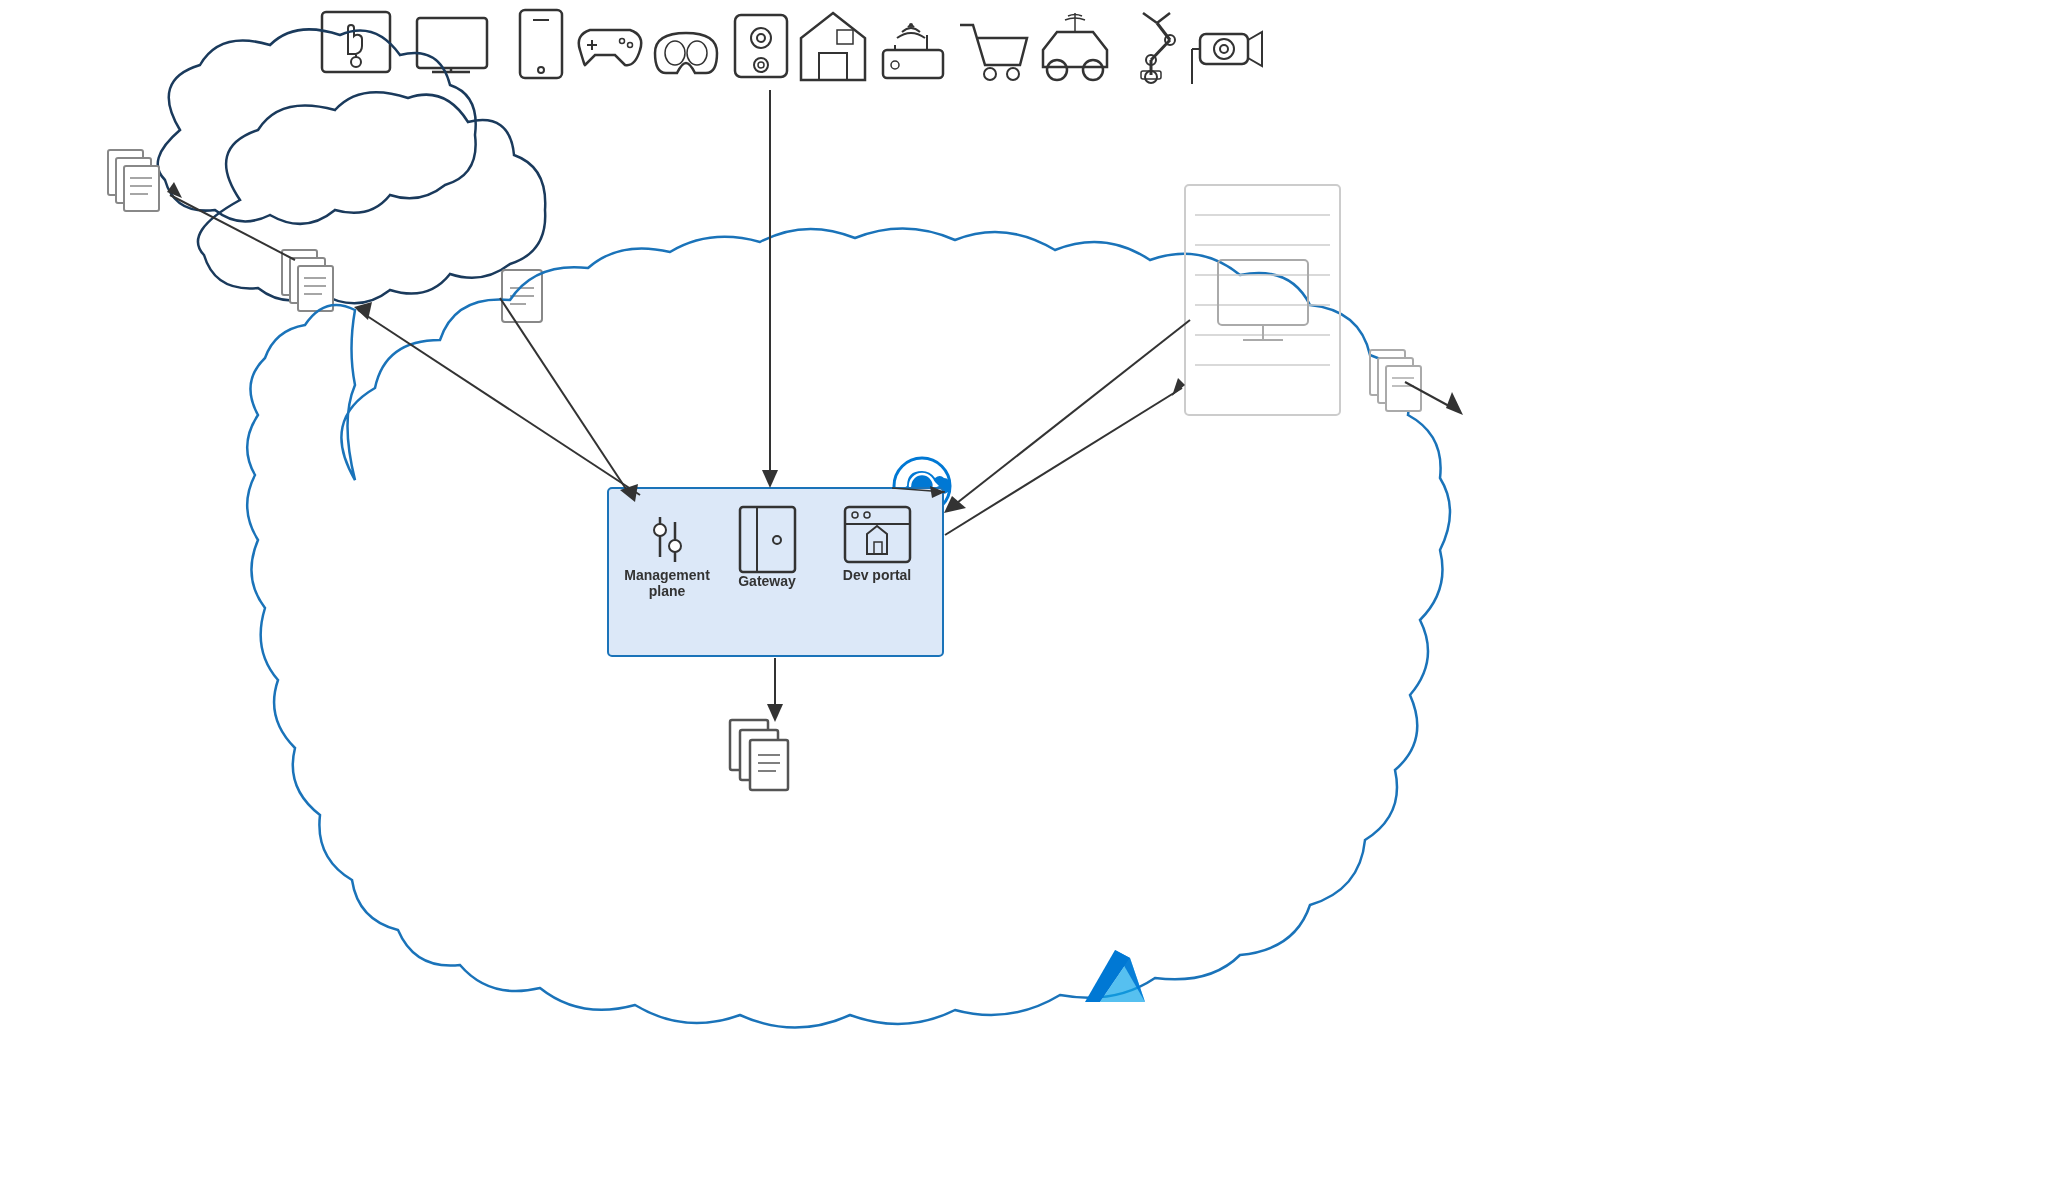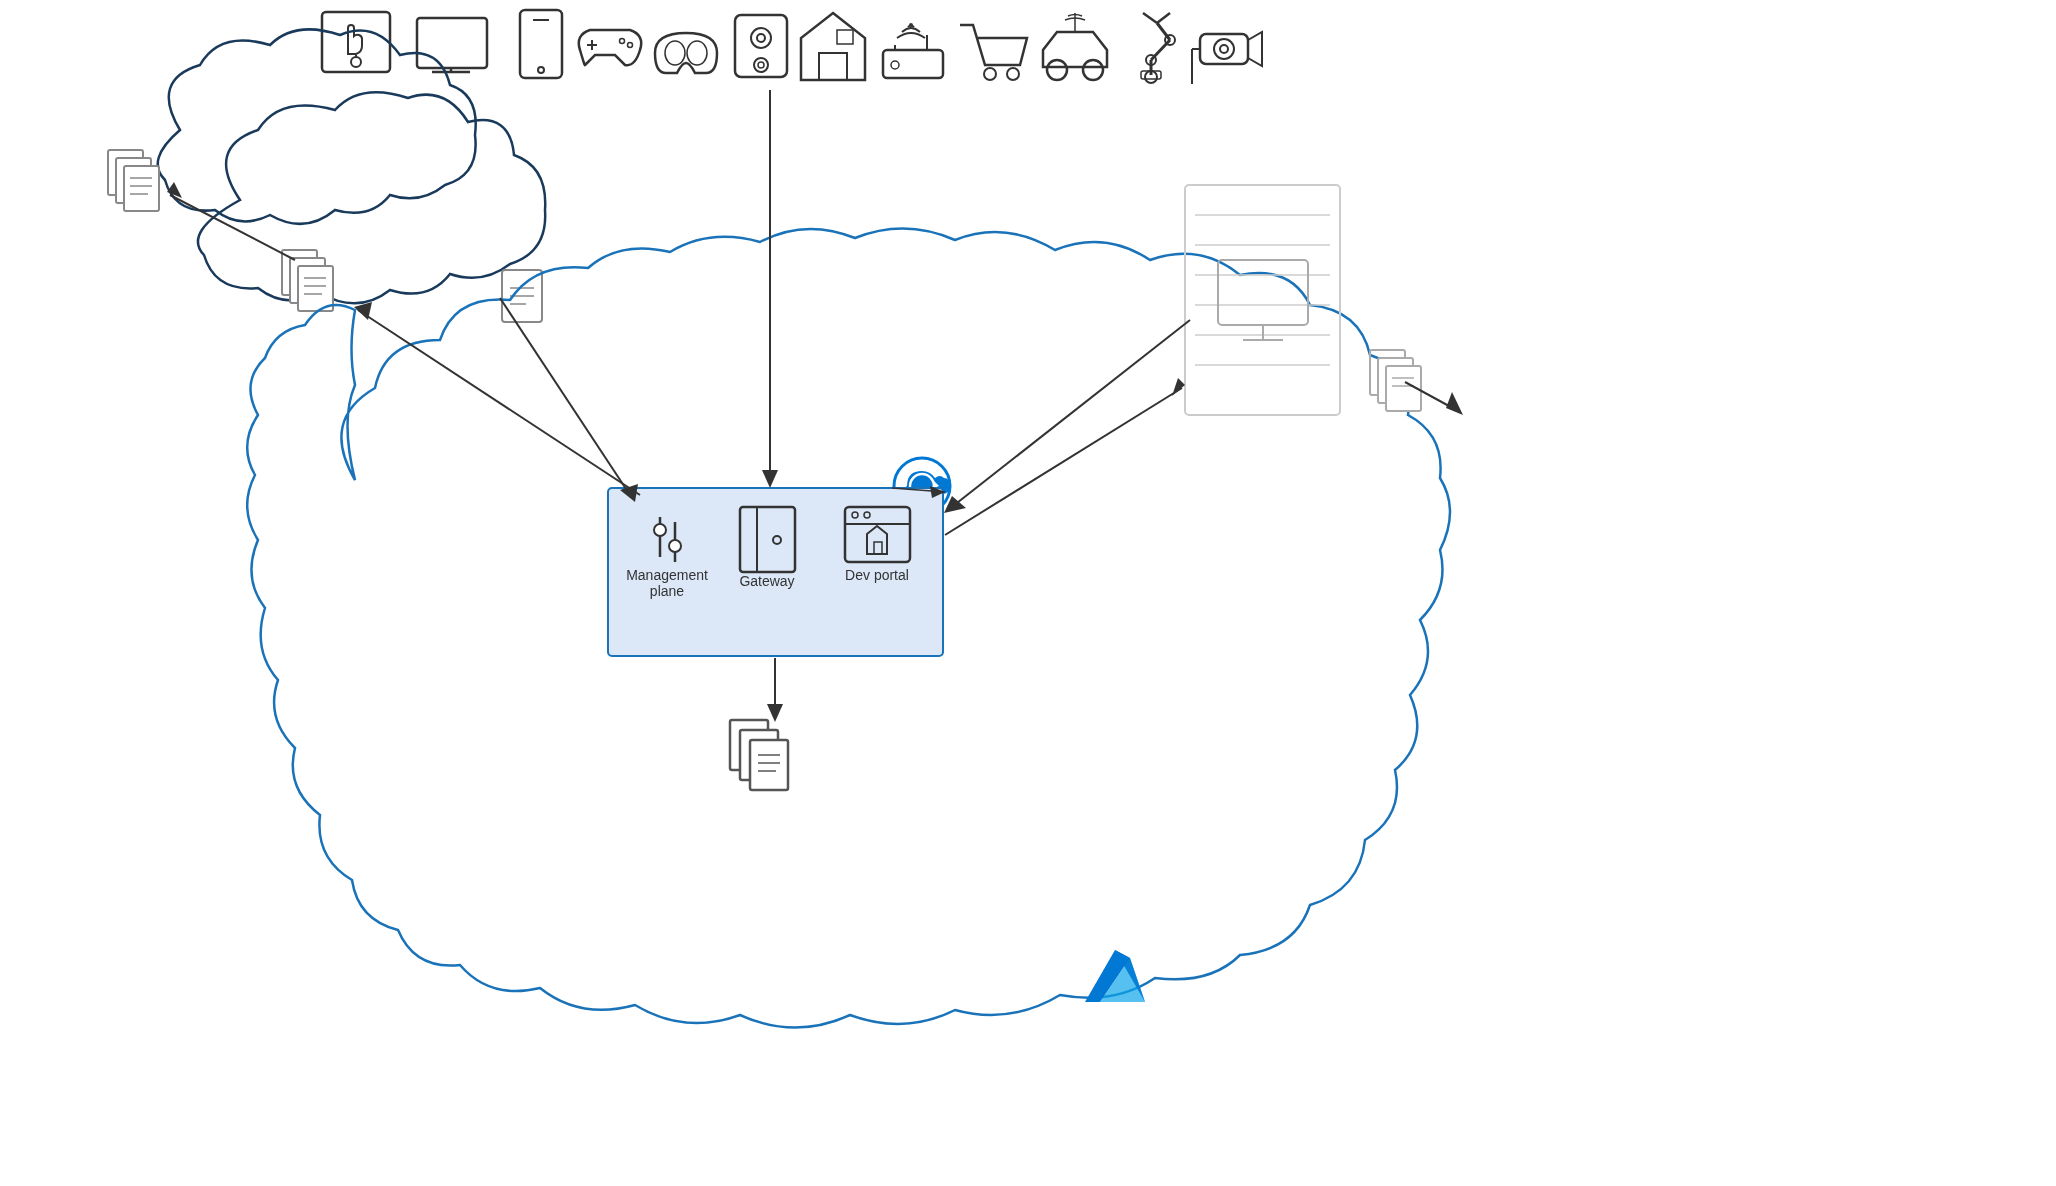--- a/index.html
+++ b/index.html
@@ -9,20 +9,21 @@
       background: #ffffff;
       overflow: hidden;
       position: relative;
       font-family: 'Segoe UI', Arial, sans-serif;
     }
 
     .diagram-container {
       width: 100%;
       height: 100%;
       position: relative;
+      font-weight: bold;
     }
 
     svg.main-svg {
       position: absolute;
       top: 0; left: 0;
       width: 2056px;
       height: 1186px;
     }
   </style>
 </head>

